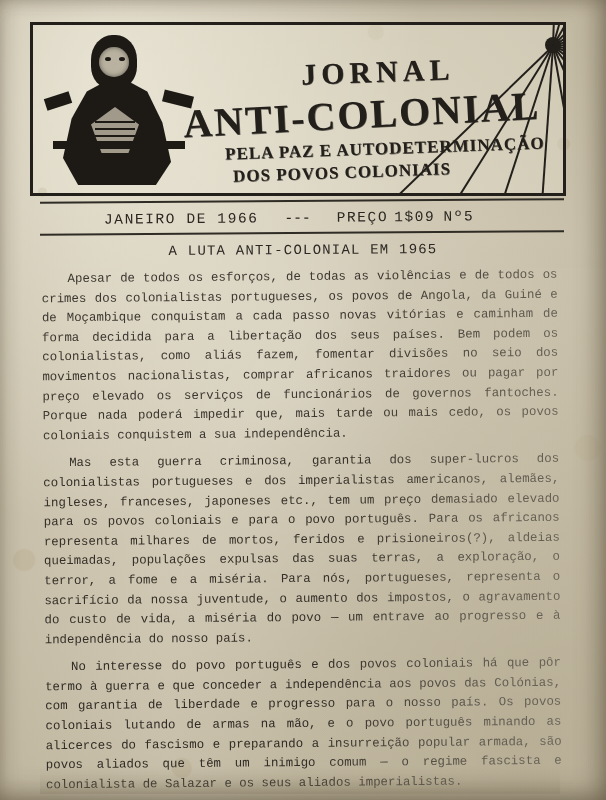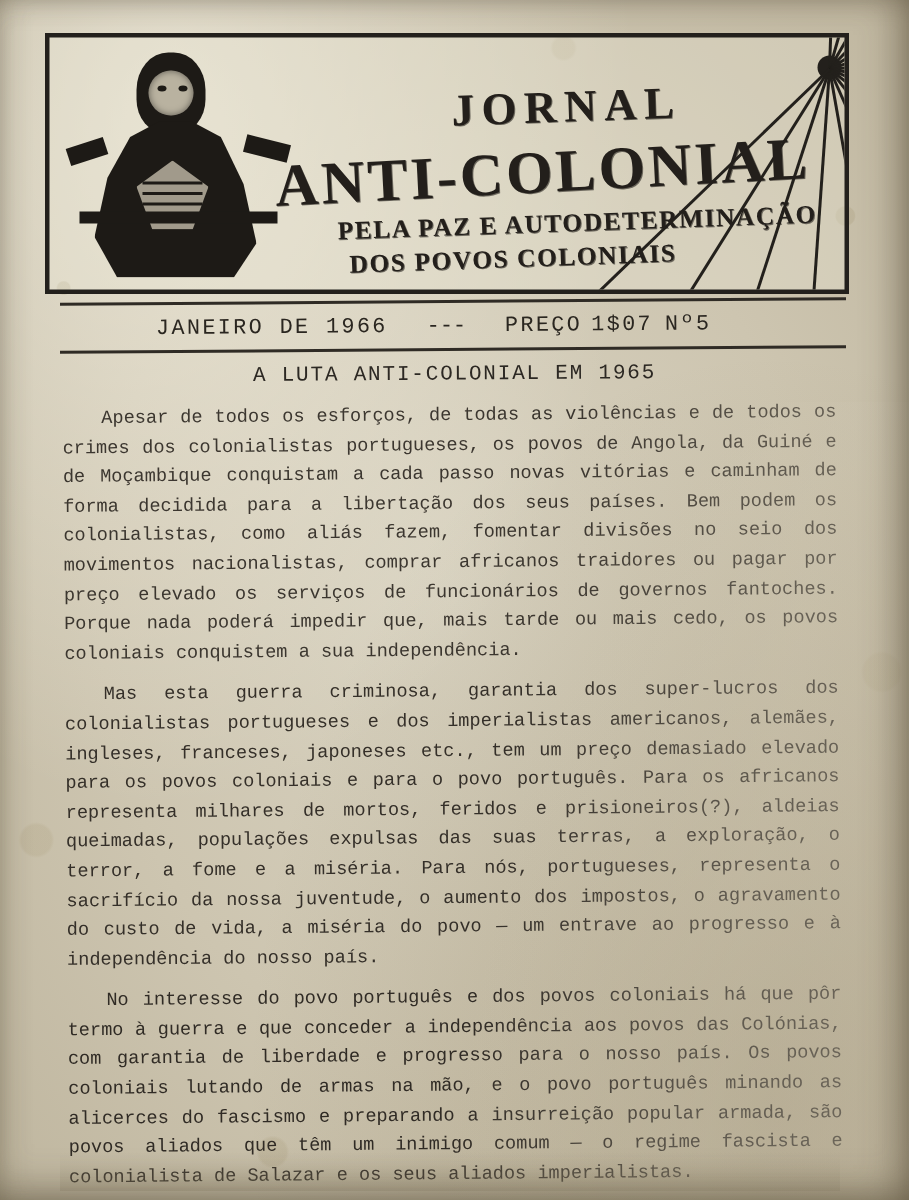--- a/index.html
+++ b/index.html
@@ -330,21 +330,21 @@
     <div class="mh-title" id="mh-anti">ANTI-COLONIAL</div>
     <div class="mh-title" id="mh-sub1">PELA PAZ E AUTODETERMINAÇÃO</div>
     <div class="mh-title" id="mh-sub2">DOS POVOS COLONIAIS</div>
   </div>
 
   <div class="rule"></div>
   <div class="issue-line">
     <span class="date">JANEIRO DE 1966</span>
     <span class="dash">---</span>
     <span>PREÇO</span>
-    <span class="price">1$07</span>
+    <span class="price">1$09</span>
     <span style="margin-left:8px">Nº5</span>
   </div>
   <div class="rule lower"></div>
 
   <div class="headline">A LUTA ANTI-COLONIAL EM 1965</div>
 
   <div class="body-col">
     <p>Apesar de todos os esforços, de todas as violências e de todos os crimes dos colonialistas portugueses, os povos de Angola, da Guiné e de Moçambique conquistam a cada passo novas vitórias e caminham de forma decidida para a libertação dos seus países. Bem podem os colonialistas, como aliás fazem, fomentar divisões no seio dos movimentos nacionalistas, comprar africanos traidores ou pagar por preço elevado os serviços de funcionários de governos fantoches. Porque nada poderá impedir que, mais tarde ou mais cedo, os povos coloniais conquistem a sua independência.</p>
     <p>Mas esta guerra criminosa, garantia dos super-lucros dos colonialistas portugueses e dos imperialistas americanos, alemães, ingleses, franceses, japoneses etc., tem um preço demasiado elevado para os povos coloniais e para o povo português. Para os africanos representa milhares de mortos, feridos e prisioneiros(?), aldeias queimadas, populações expulsas das suas terras, a exploração, o terror, a fome e a miséria. Para nós, portugueses, representa o sacrifício da nossa juventude, o aumento dos impostos, o agravamento do custo de vida, a miséria do povo — um entrave ao progresso e à independência do nosso país.</p>
     <p>No interesse do povo português e dos povos coloniais há que pôr termo à guerra e que conceder a independência aos povos das Colónias, com garantia de liberdade e progresso para o nosso país. Os povos coloniais lutando de armas na mão, e o povo português minando as alicerces do fascismo e preparando a insurreição popular armada, são povos aliados que têm um inimigo comum — o regime fascista e colonialista de Salazar e os seus aliados imperialistas.</p>

